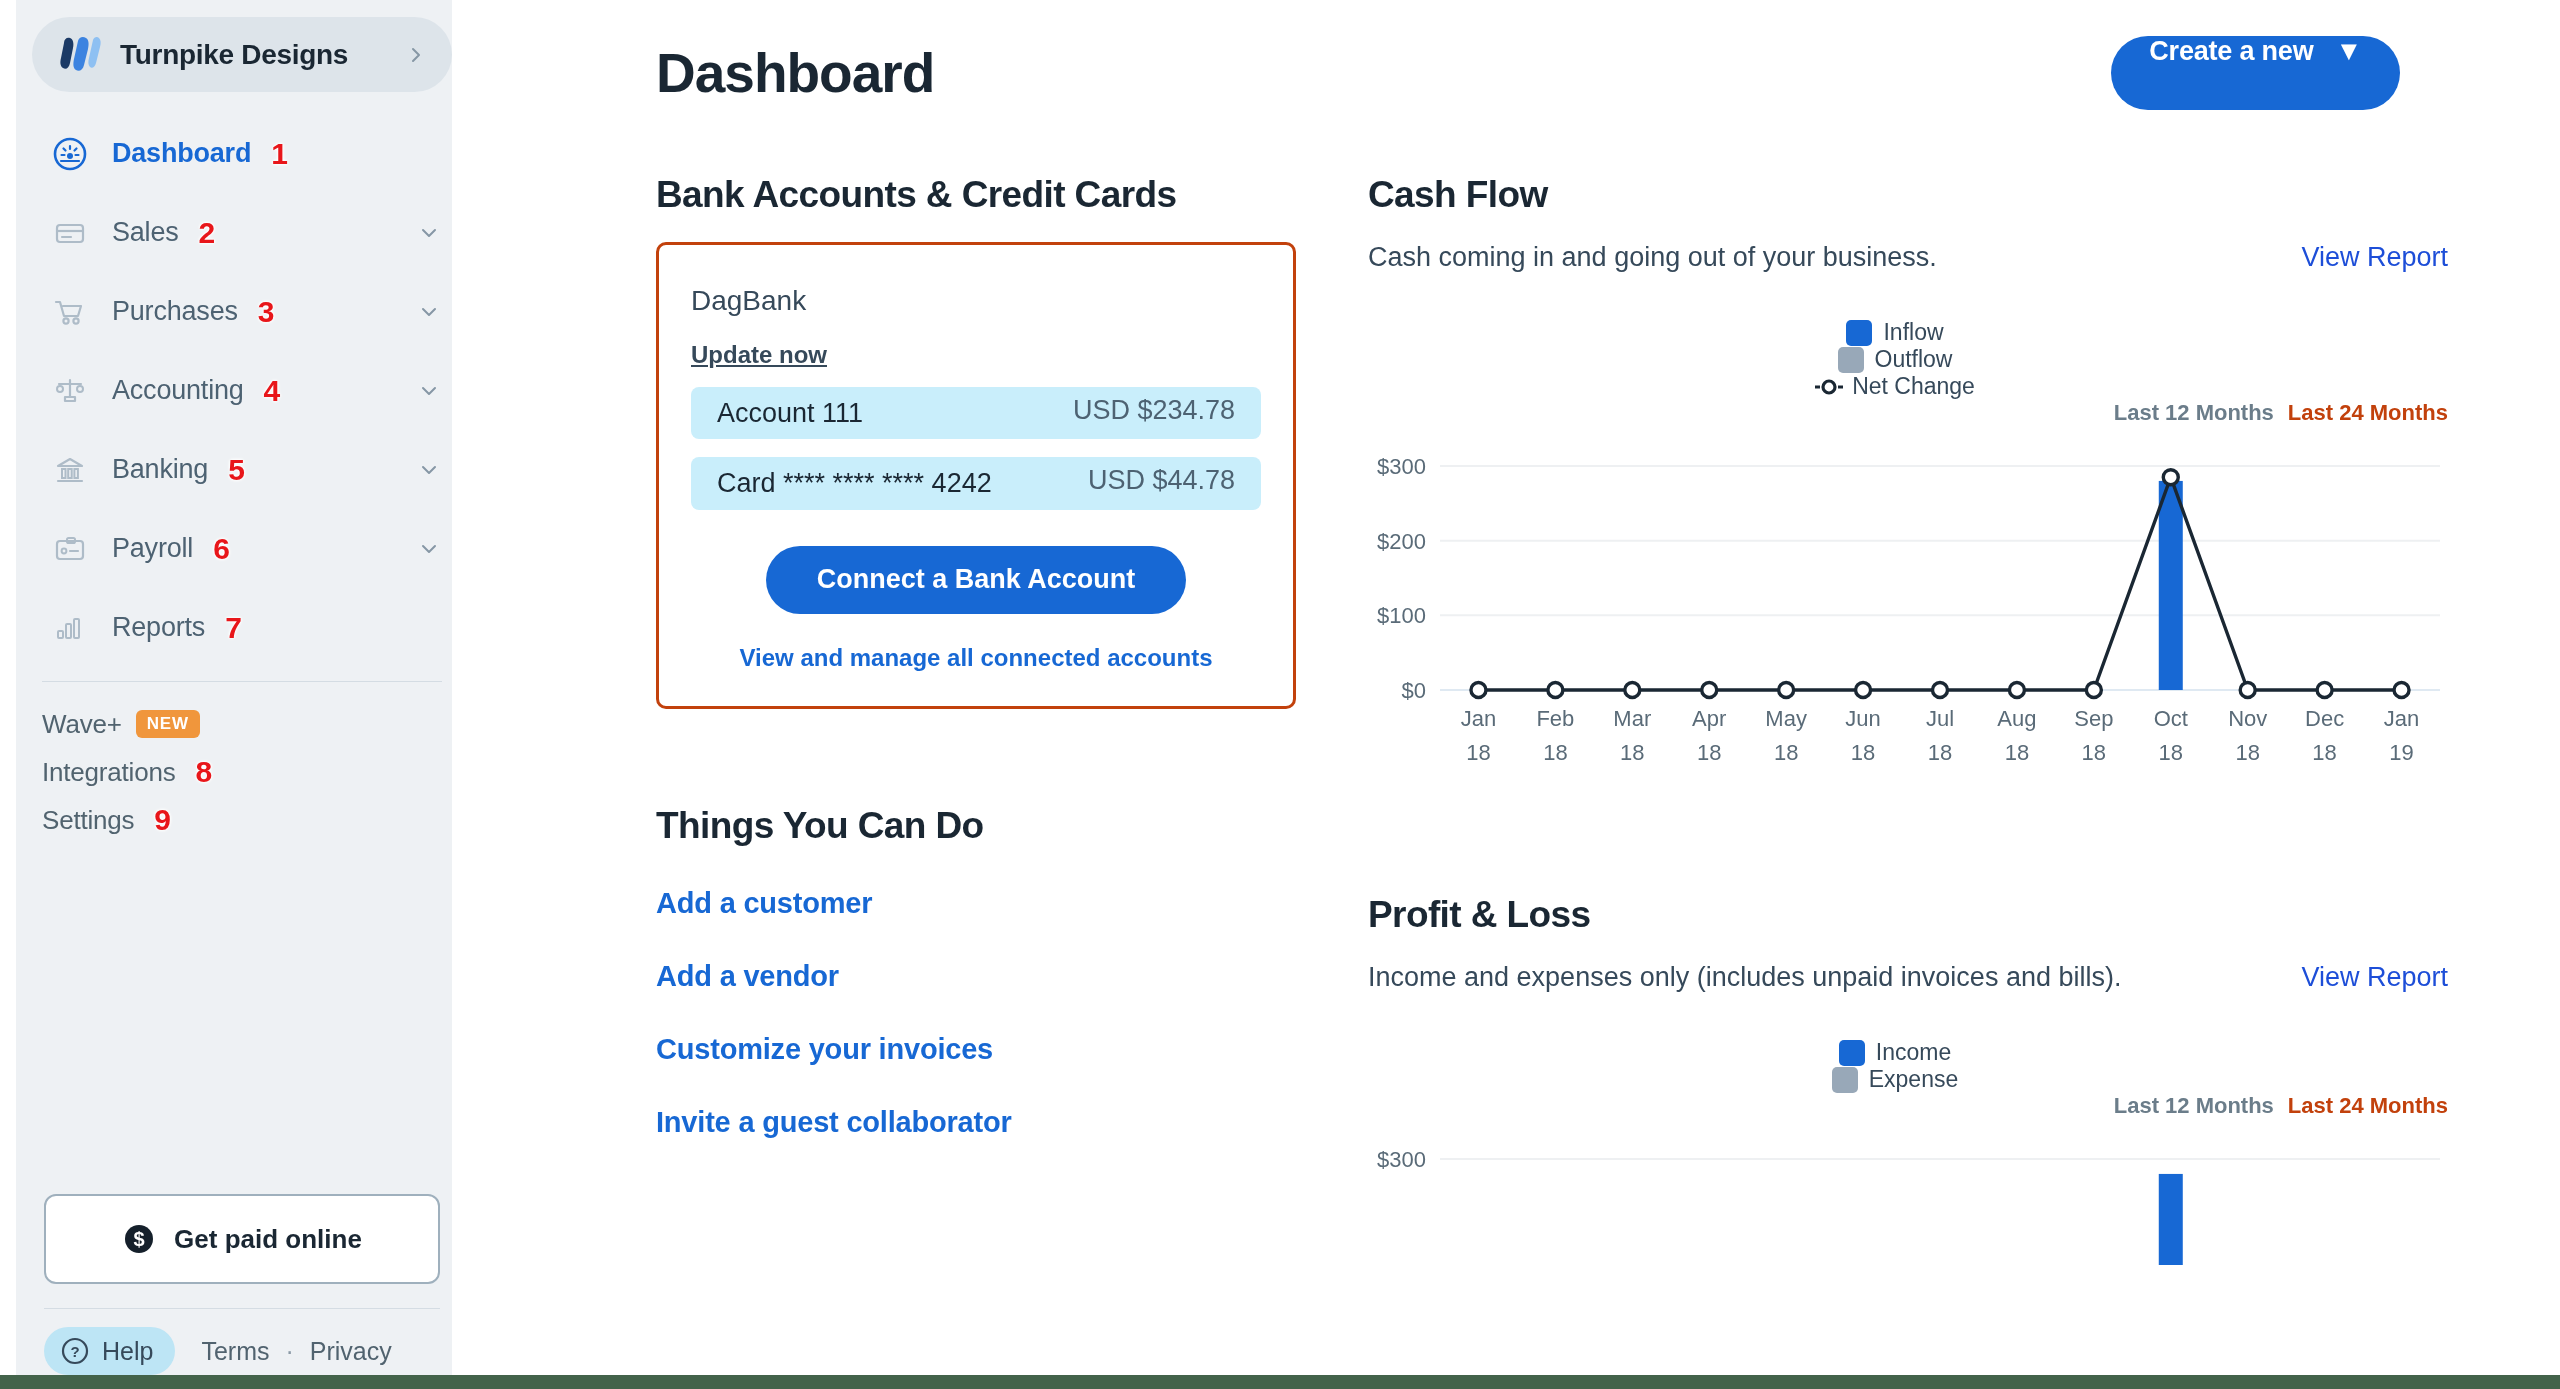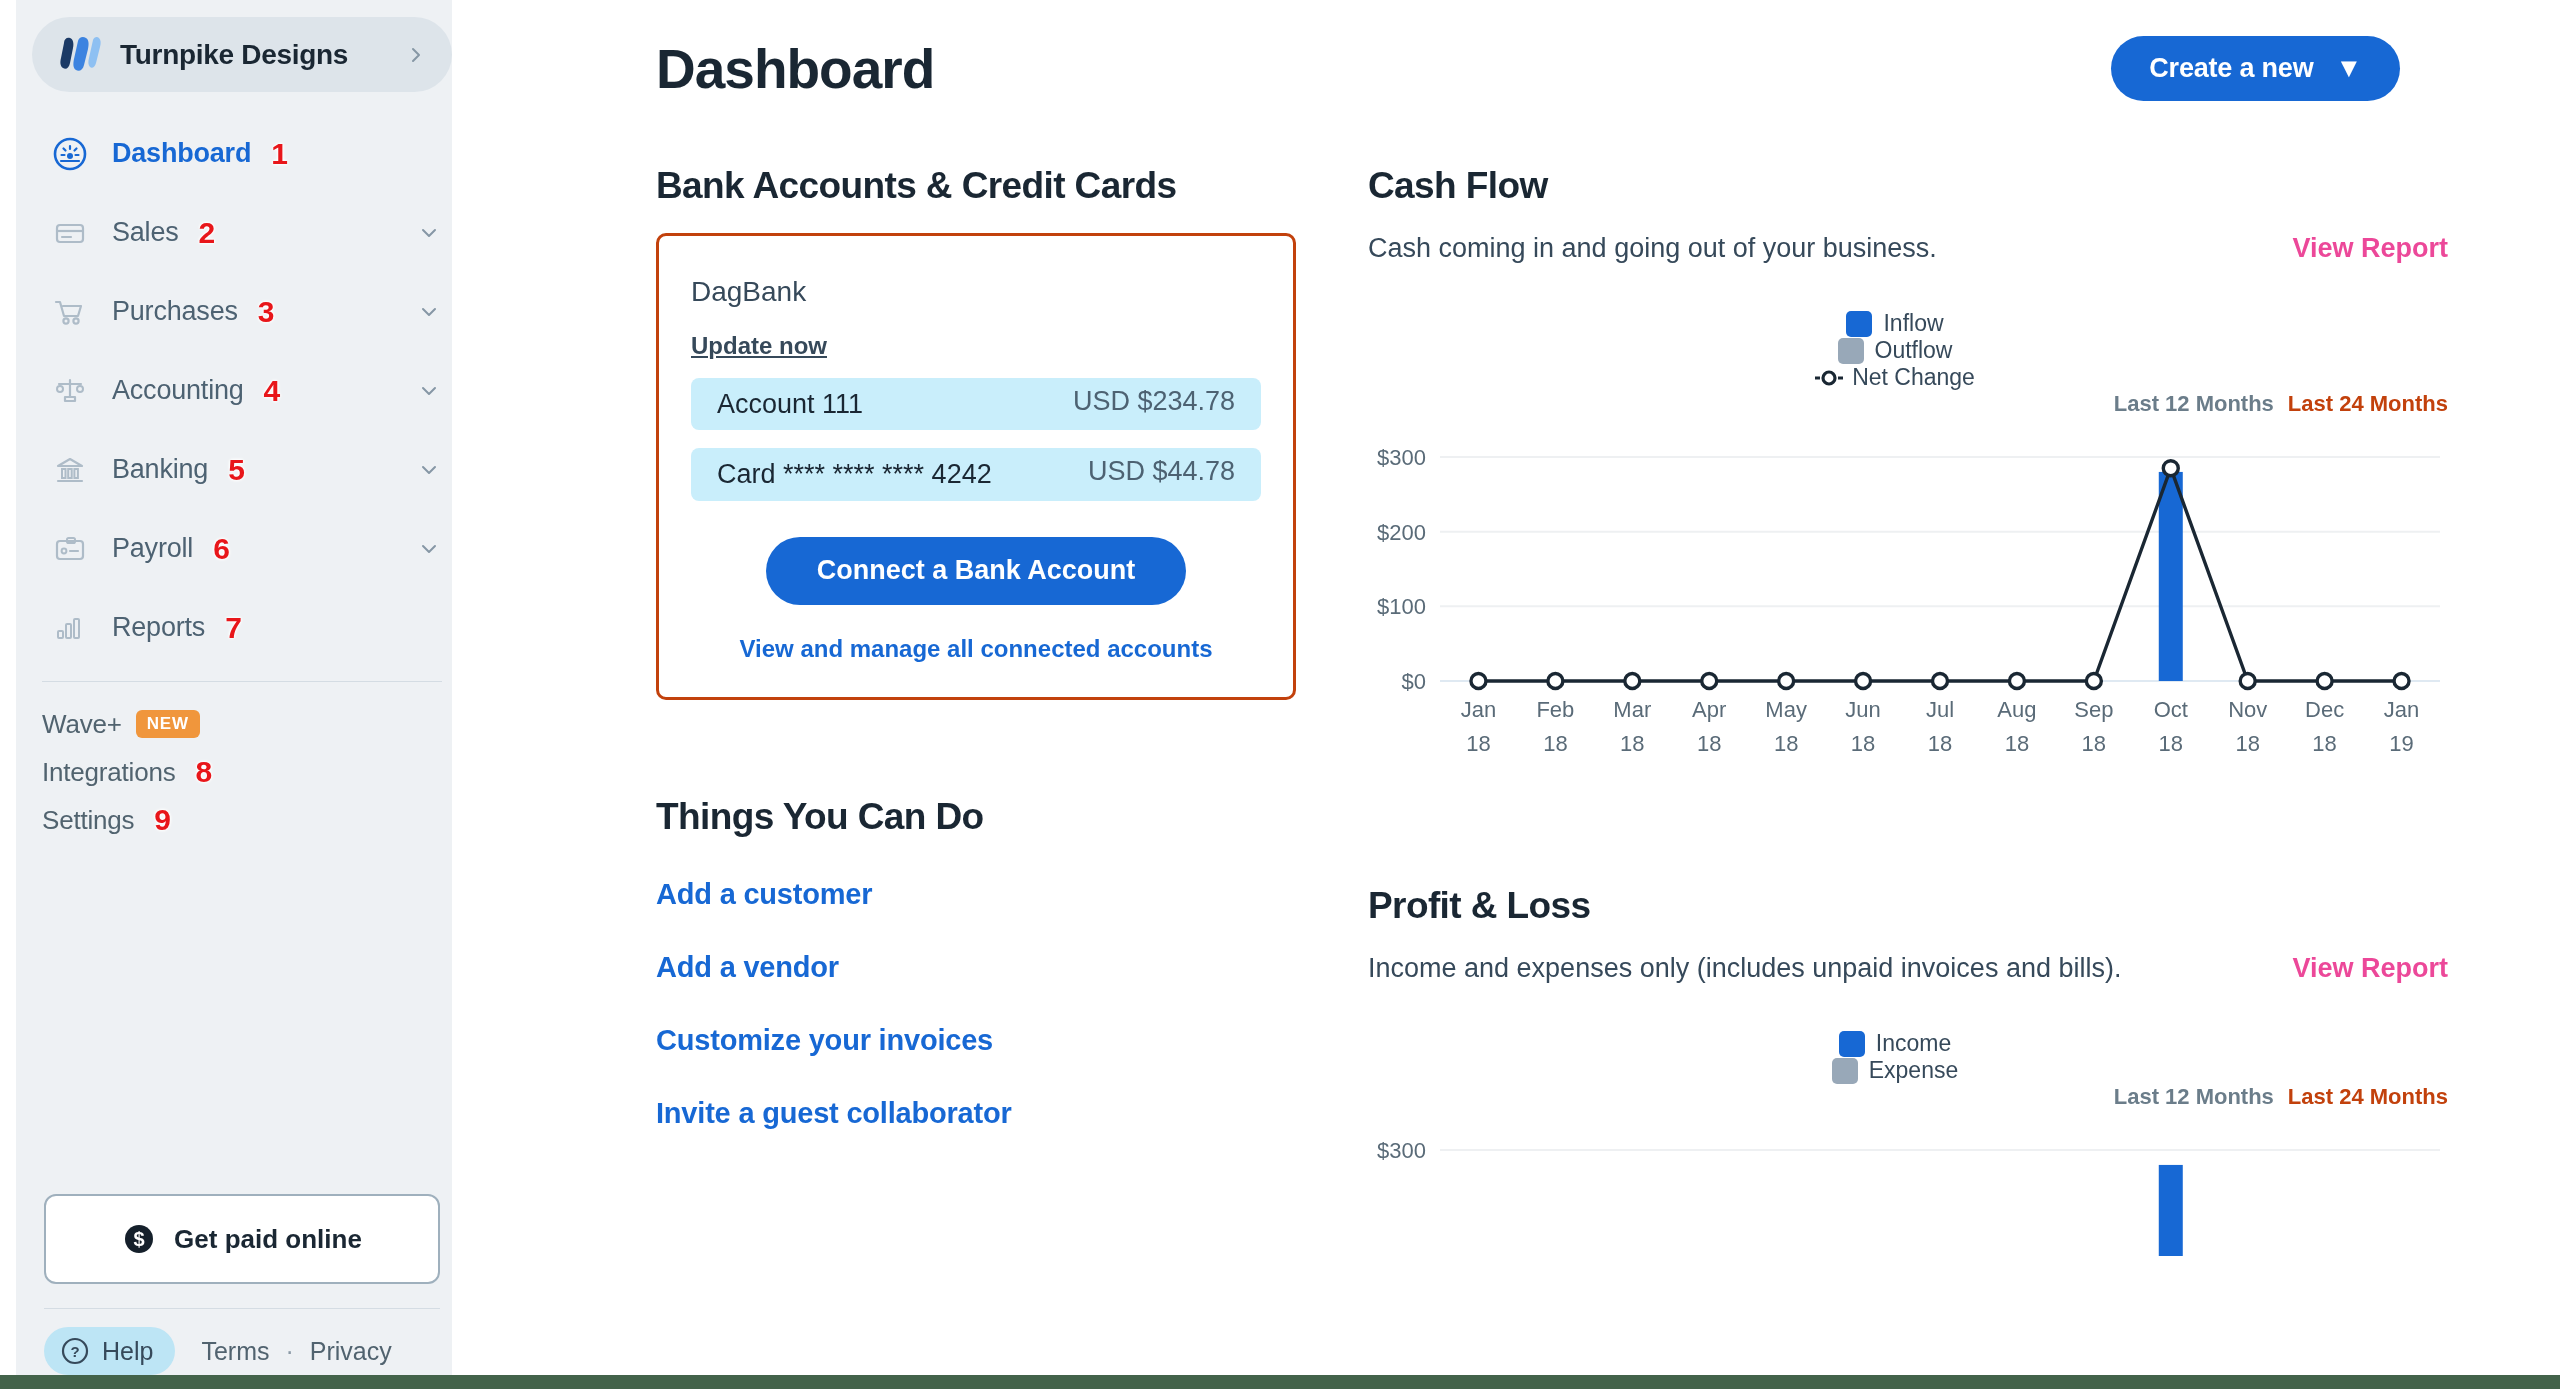--- a/index.html
+++ b/index.html
@@ -99,22 +99,22 @@
     padding: 0 160px 0 204px;
   }
   .page-head {
     display: flex; align-items: center; padding-top: 36px;
   }
   .page-title {
     font-size: 55px; font-weight: bold; color: #1a2733; letter-spacing: -1px;
   }
   .create-btn {
     margin-left: auto; background: #1768d4; color: #fff;
-    border-radius: 40px; height: 65px; padding: 0 38px;
-    display: flex; align-items: center; cursor: pointer;
+    border-radius: 40px; height: 74px; padding: 0 38px;
+    display: flex; align-items: flex-start; cursor: pointer;
     font-size: 27px; font-weight: bold; letter-spacing: -0.2px;
   }
   .create-caret { margin-left: 22px; }
 
   .cols { display: flex; margin-top: 64px; }
   .col-left { width: 640px; flex: 0 0 auto; }
   .col-right { flex: 1 1 auto; margin-left: 72px; }
 
   .sec-title {
     font-size: 37px; font-weight: bold; color: #1a2733;
@@ -153,22 +153,22 @@
 
   .things { margin-top: 96px; }
   .thing-link {
     display: block; margin-top: 40px; font-size: 29px;
     color: #1768d4; font-weight: bold; cursor: pointer; letter-spacing: -0.2px;
   }
 
   .rep-sub-row { display: flex; align-items: baseline; margin-top: 26px; }
   .rep-sub { font-size: 27px; color: #36495a; }
   .view-report {
-    margin-left: auto; font-size: 27px; color: #ec4899;
-    font-weight: bold; cursor: pointer; white-space: nowrap;
+    margin-left: auto; font-size: 27px; color: #1d4ed8;
+    font-weight: normal; cursor: pointer; white-space: nowrap;
   }
   .legend-row { display: flex; align-items: center; margin-top: 46px; flex-direction: column; }
   .lg { display: flex; align-items: center; margin-right: 26px; }
   .sw { width: 26px; height: 26px; border-radius: 5px; margin-right: 11px; }
   .lg-txt { font-size: 23px; color: #36495a; }
   .range {
     margin-left: auto; display: flex; align-items: center; white-space: nowrap;
   }
   .range-opt {
     font-size: 22px; font-weight: bold; cursor: pointer; color: #6b7d8a;

